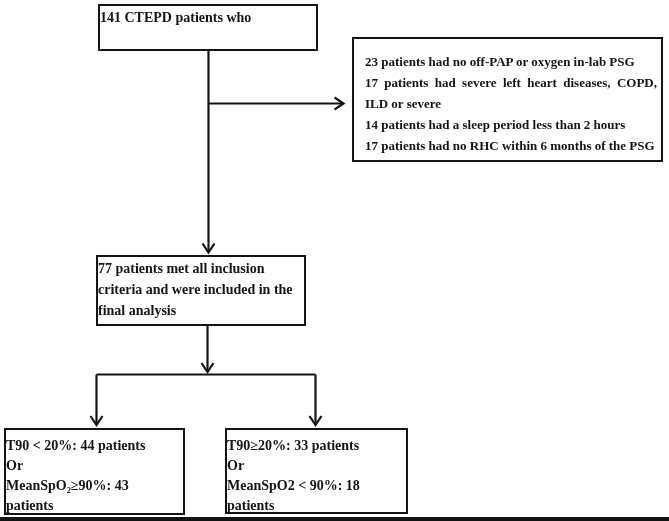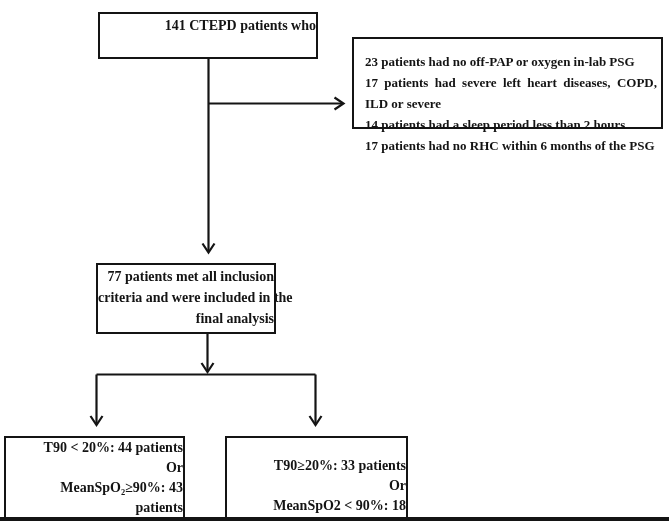--- a/index.html
+++ b/index.html
@@ -35,28 +35,28 @@
     position: absolute;
     box-sizing: border-box;
     border: 2.5px solid #141414;
     background: #ffffff;
   }
   .box .tl {
     font-size: 14px;
     line-height: 21px;
     white-space: nowrap;
   }
-  .center { text-align: right; margin-top: 8px; }
+  .center { text-align: left; }
   #box-enrolled   { left: 98px;  top: 4px;   width: 220px; height: 47px; padding-top: 1px; }
-  #box-exclusions { left: 352px; top: 37px;  width: 311px; height: 92px; padding: 12px 4px 0 11px; }
+  #box-exclusions { left: 352px; top: 37px;  width: 311px; height: 125px; padding: 12px 4px 0 11px; }
   #box-exclusions .tl { font-size: 13px; line-height: 21px; }
   #box-exclusions .justify-line { text-align-last: justify; text-align: right; }
-  #box-included   { left: 96px;  top: 255px; width: 180px; height: 71px; padding-top: 1px; }
-  #box-t90-low    { left: 4px;   top: 428px; width: 181px; height: 87px; padding-top: 0; }
-  #box-t90-high   { left: 225px; top: 428px; width: 183px; height: 86px; padding-top: 18px; }
+  #box-included   { left: 96px;  top: 255px; width: 210px; height: 71px; padding-top: 1px; }
+  #box-t90-low    { left: 4px;   top: 428px; width: 181px; height: 87px; padding-top: 6px; }
+  #box-t90-high   { left: 225px; top: 428px; width: 183px; height: 86px; padding-top: 6px; }
   #box-t90-low .tl, #box-t90-high .tl { line-height: 20px; }
   .bottom-rule {
     position: absolute;
     left: 0;
     top: 517px;
     width: 669px;
     height: 4px;
     background: #141414;
   }
 </style>

